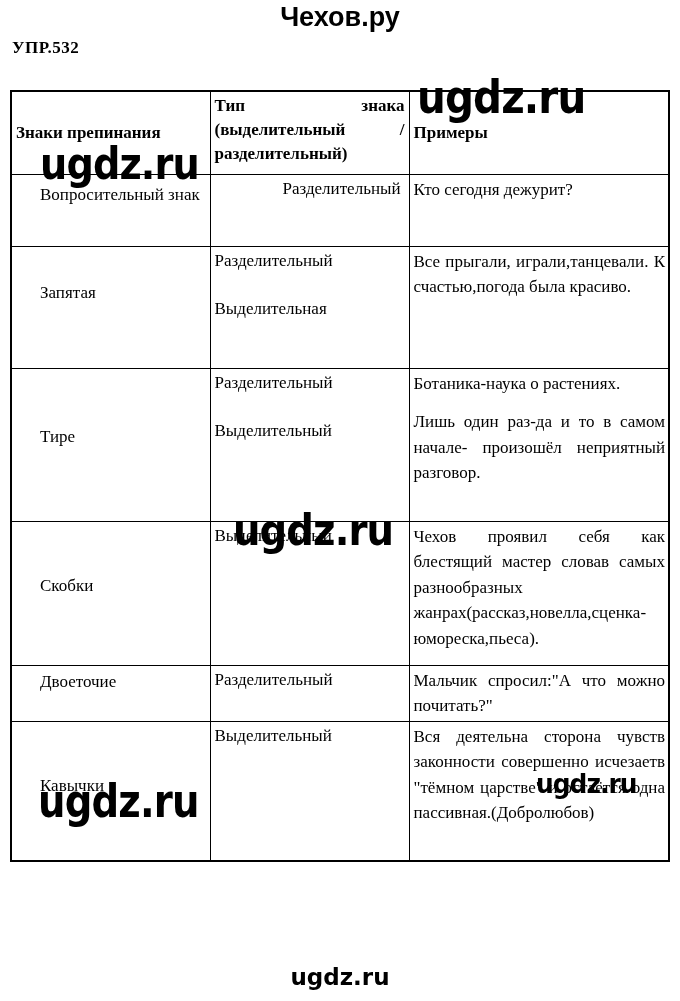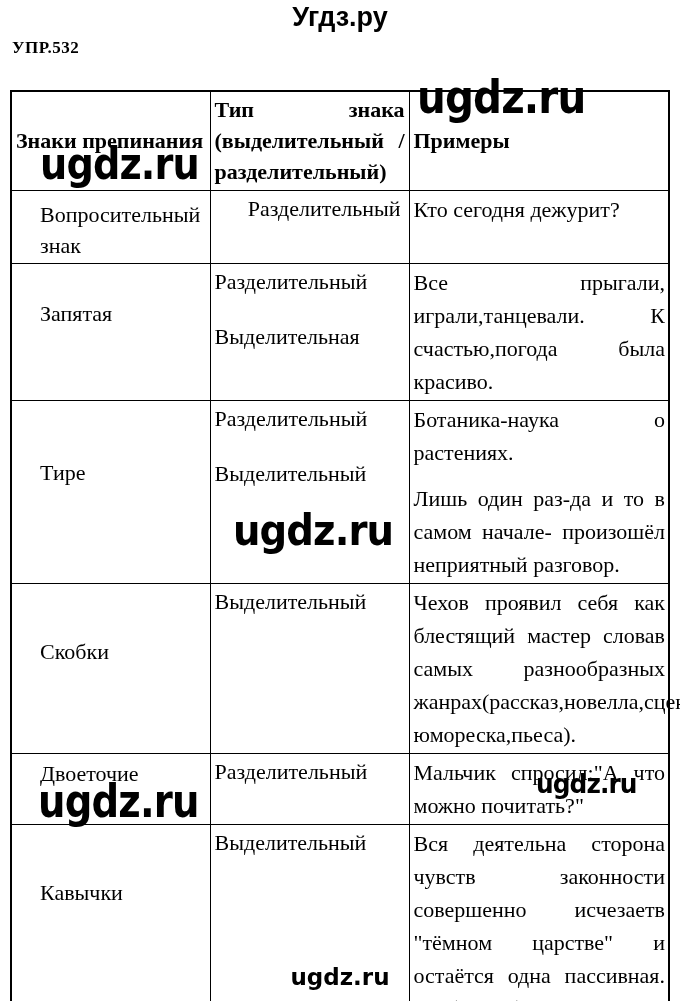--- a/index.html
+++ b/index.html
@@ -13,21 +13,21 @@
   }
   .exercise {
     position:absolute; top:38px; left:12px;
     font-weight:bold; font-size:17px; letter-spacing:0.5px;
   }
   table.main {
     position:absolute; top:90px; left:10px; width:658px;
     border-collapse:collapse; table-layout:fixed;
     border:2px solid #000;
   }
-  td { border:1px solid #000; vertical-align:top; padding:2px 4px; font-size:22px; line-height:1.42; }
+  td { border:1px solid #000; vertical-align:top; padding:2px 4px; font-size:17px; line-height:1.42; }
   col.c1 { width:199px; } col.c2 { width:199px; } col.c3 { width:260px; }
 
   tr.hdr { height:83px; }
   tr.hdr td { font-weight:bold; }
   td.h1, td.h3 { vertical-align:middle; }
   .jrow { display:flex; justify-content:space-between; }
 
   tr.r1 { height:50px; }  tr.r2 { height:40px; }  tr.r3 { height:72px; }
   tr.r4 { height:122px; } tr.r5 { height:153px; } tr.r6 { height:144px; }
   tr.r7 { height:49px; }  tr.r8 { height:140px; }
@@ -63,21 +63,21 @@
   .footer {
     position:absolute; top:964px; left:0; right:0; text-align:center;
     font-family:"DejaVu Sans", sans-serif; font-weight:bold; font-size:23px;
   }
 </style>
 </head>
 <body>
 
 <div class="page">
 
-  <div class="site-header">Угдз.ру</div>
+  <div class="site-header">Чехов.ру</div>
   <div class="exercise">УПР.532</div>
 
   <table class="main">
     <colgroup>
         <col class="c1">
         <col class="c2">
         <col class="c3">
       </colgroup>
     <tbody>
       <tr class="hdr">

